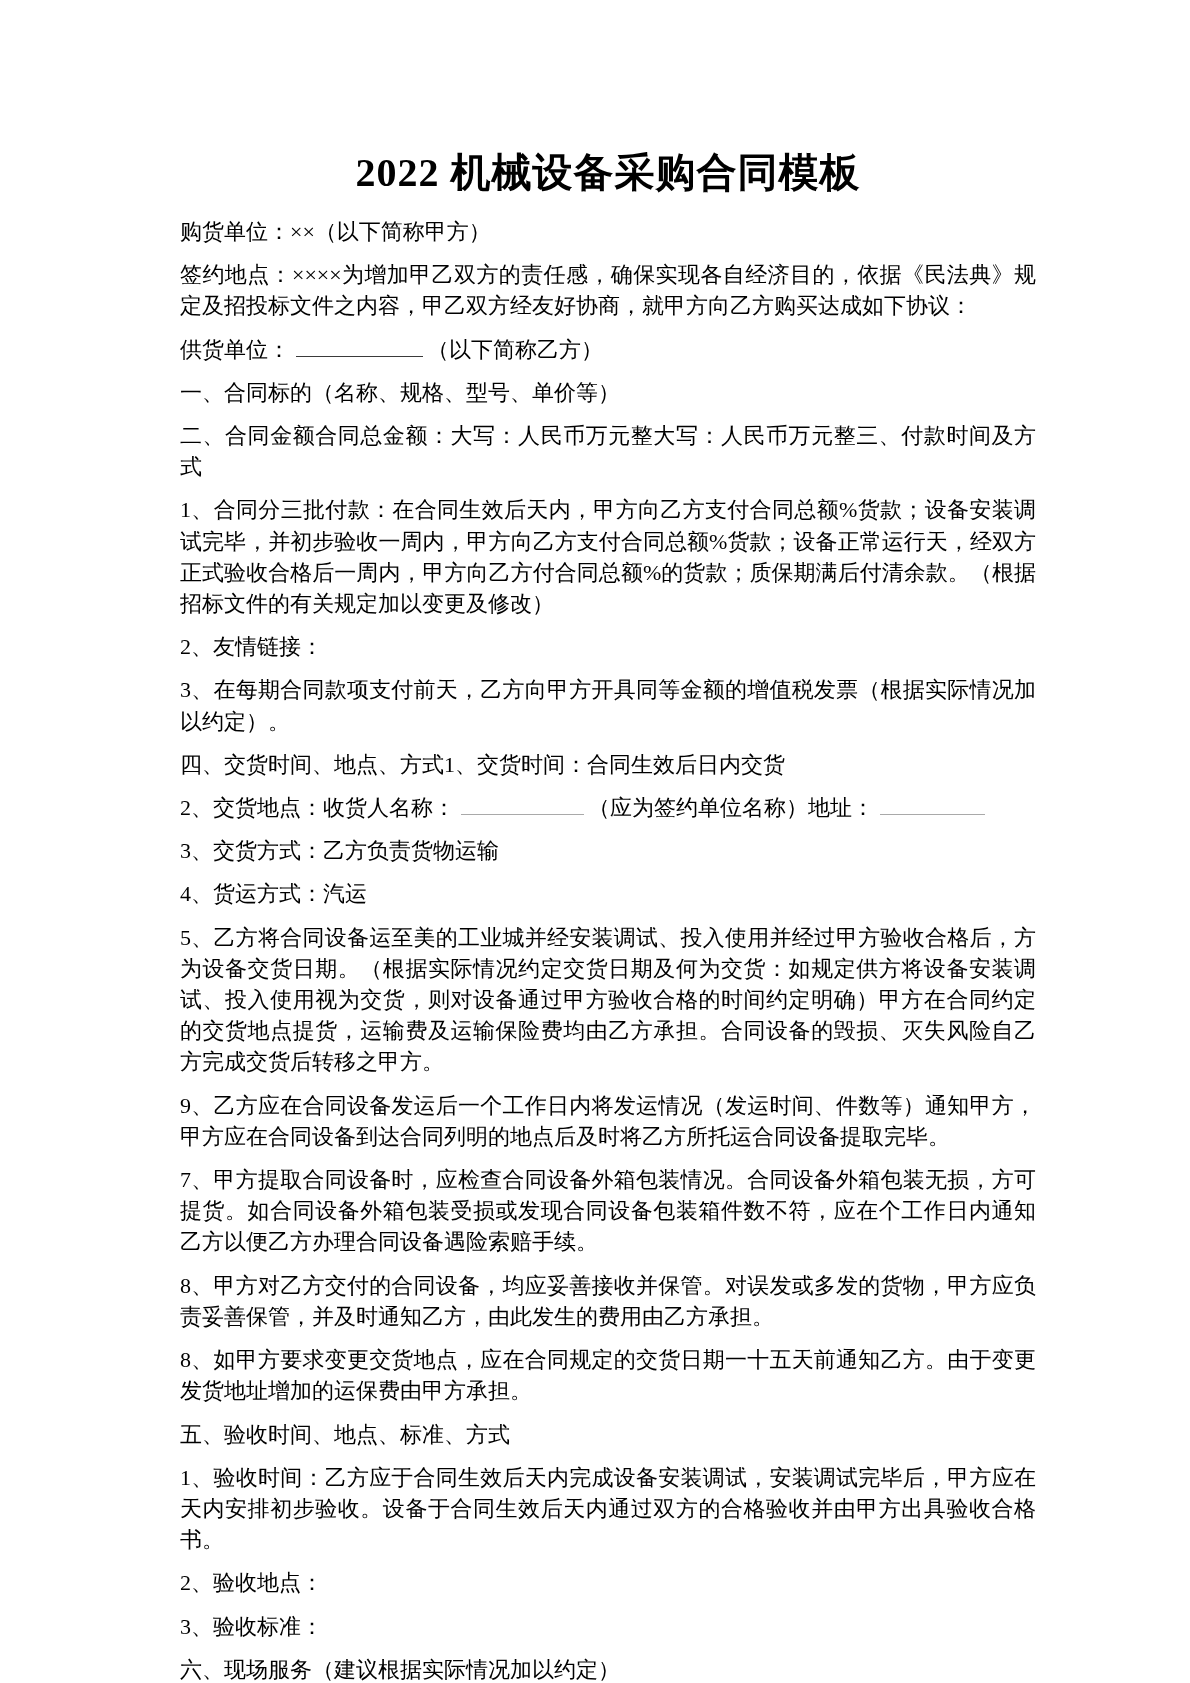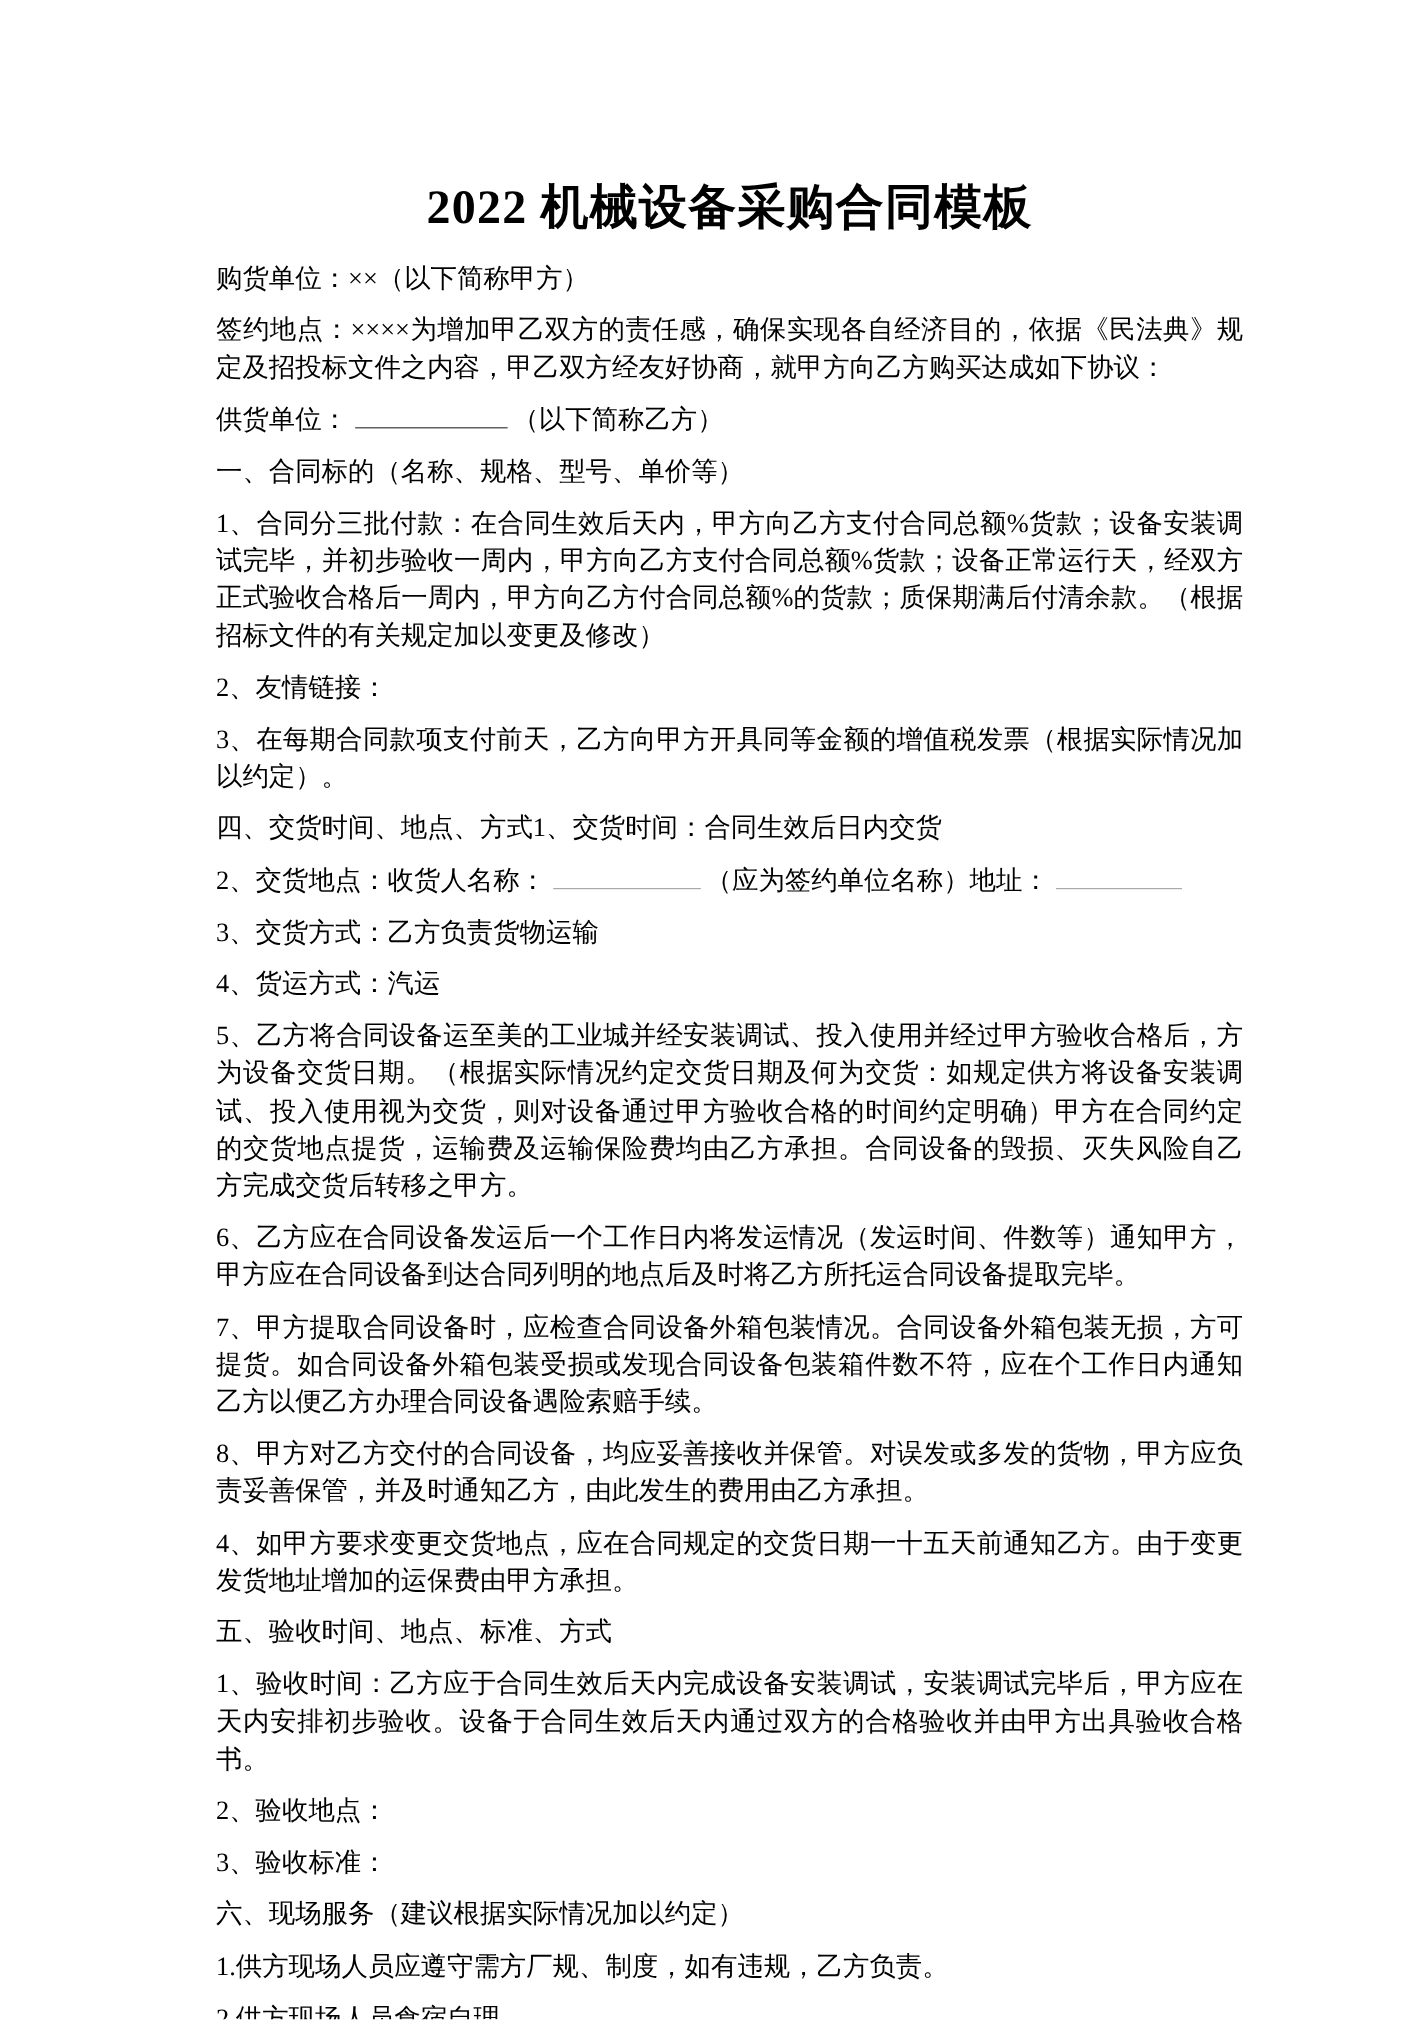--- a/index.html
+++ b/index.html
@@ -51,32 +51,33 @@
 </head>
 <body>
 
 <div class="page" style="color: rgb(0, 0, 0);">
   <h1 class="doc-title">2022 机械设备采购合同模板</h1>
   <div class="contract-body">
       <p class="para"><span>购货单位：××（以下简称甲方）</span></p>
       <p class="para"><span>签约地点：××××为增加甲乙双方的责任感，确保实现各自经济目的，依据《民法典》规定及招投标文件之内容，甲乙双方经友好协商，就甲方向乙方购买达成如下协议：</span></p>
       <p class="para"><span>供货单位：</span><span class="blank blank-dark" style="width: 127px;"></span><span>（以下简称乙方）</span></p>
       <p class="para"><span>一、合同标的（名称、规格、型号、单价等）</span></p>
+      <p class="para"><span>二、合同金额合同总金额：大写：人民币万元整大写：人民币万元整三、付款时间及方式</span></p>
       <p class="para"><span>1、合同分三批付款：在合同生效后天内，甲方向乙方支付合同总额%货款；设备安装调试完毕，并初步验收一周内，甲方向乙方支付合同总额%货款；设备正常运行天，经双方正式验收合格后一周内，甲方向乙方付合同总额%的货款；质保期满后付清余款。（根据招标文件的有关规定加以变更及修改）</span></p>
       <p class="para"><span>2、友情链接：</span></p>
       <p class="para"><span>3、在每期合同款项支付前天，乙方向甲方开具同等金额的增值税发票（根据实际情况加以约定）。</span></p>
       <p class="para"><span>四、交货时间、地点、方式1、交货时间：合同生效后日内交货</span></p>
       <p class="para"><span>2、交货地点：收货人名称：</span><span class="blank blank-light" style="width: 123px;"></span><span>（应为签约单位名称）地址：</span><span class="blank blank-light" style="width: 105px;"></span></p>
       <p class="para"><span>3、交货方式：乙方负责货物运输</span></p>
       <p class="para"><span>4、货运方式：汽运</span></p>
       <p class="para"><span>5、乙方将合同设备运至美的工业城并经安装调试、投入使用并经过甲方验收合格后，方为设备交货日期。（根据实际情况约定交货日期及何为交货：如规定供方将设备安装调试、投入使用视为交货，则对设备通过甲方验收合格的时间约定明确）甲方在合同约定的交货地点提货，运输费及运输保险费均由乙方承担。合同设备的毁损、灭失风险自乙方完成交货后转移之甲方。</span></p>
-      <p class="para"><span>6、乙方应在合同设备发运后一个工作日内将发运情况（发运时间、件数等）通知甲方，甲方应在合同设备到达合同列明的地点后及时将乙方所托运合同设备提取完毕。</span></p>
+      <p class="para"><span>9、乙方应在合同设备发运后一个工作日内将发运情况（发运时间、件数等）通知甲方，甲方应在合同设备到达合同列明的地点后及时将乙方所托运合同设备提取完毕。</span></p>
       <p class="para"><span>7、甲方提取合同设备时，应检查合同设备外箱包装情况。合同设备外箱包装无损，方可提货。如合同设备外箱包装受损或发现合同设备包装箱件数不符，应在个工作日内通知乙方以便乙方办理合同设备遇险索赔手续。</span></p>
       <p class="para"><span>8、甲方对乙方交付的合同设备，均应妥善接收并保管。对误发或多发的货物，甲方应负责妥善保管，并及时通知乙方，由此发生的费用由乙方承担。</span></p>
-      <p class="para"><span>4、如甲方要求变更交货地点，应在合同规定的交货日期一十五天前通知乙方。由于变更发货地址增加的运保费由甲方承担。</span></p>
+      <p class="para"><span>8、如甲方要求变更交货地点，应在合同规定的交货日期一十五天前通知乙方。由于变更发货地址增加的运保费由甲方承担。</span></p>
       <p class="para"><span>五、验收时间、地点、标准、方式</span></p>
       <p class="para"><span>1、验收时间：乙方应于合同生效后天内完成设备安装调试，安装调试完毕后，甲方应在天内安排初步验收。设备于合同生效后天内通过双方的合格验收并由甲方出具验收合格书。</span></p>
       <p class="para"><span>2、验收地点：</span></p>
       <p class="para"><span>3、验收标准：</span></p>
       <p class="para"><span>六、现场服务（建议根据实际情况加以约定）</span></p>
       <p class="para"><span>1.供方现场人员应遵守需方厂规、制度，如有违规，乙方负责。</span></p>
       <p class="para"><span>2.供方现场人员食宿自理。</span></p>
     </div>
 </div>
 

